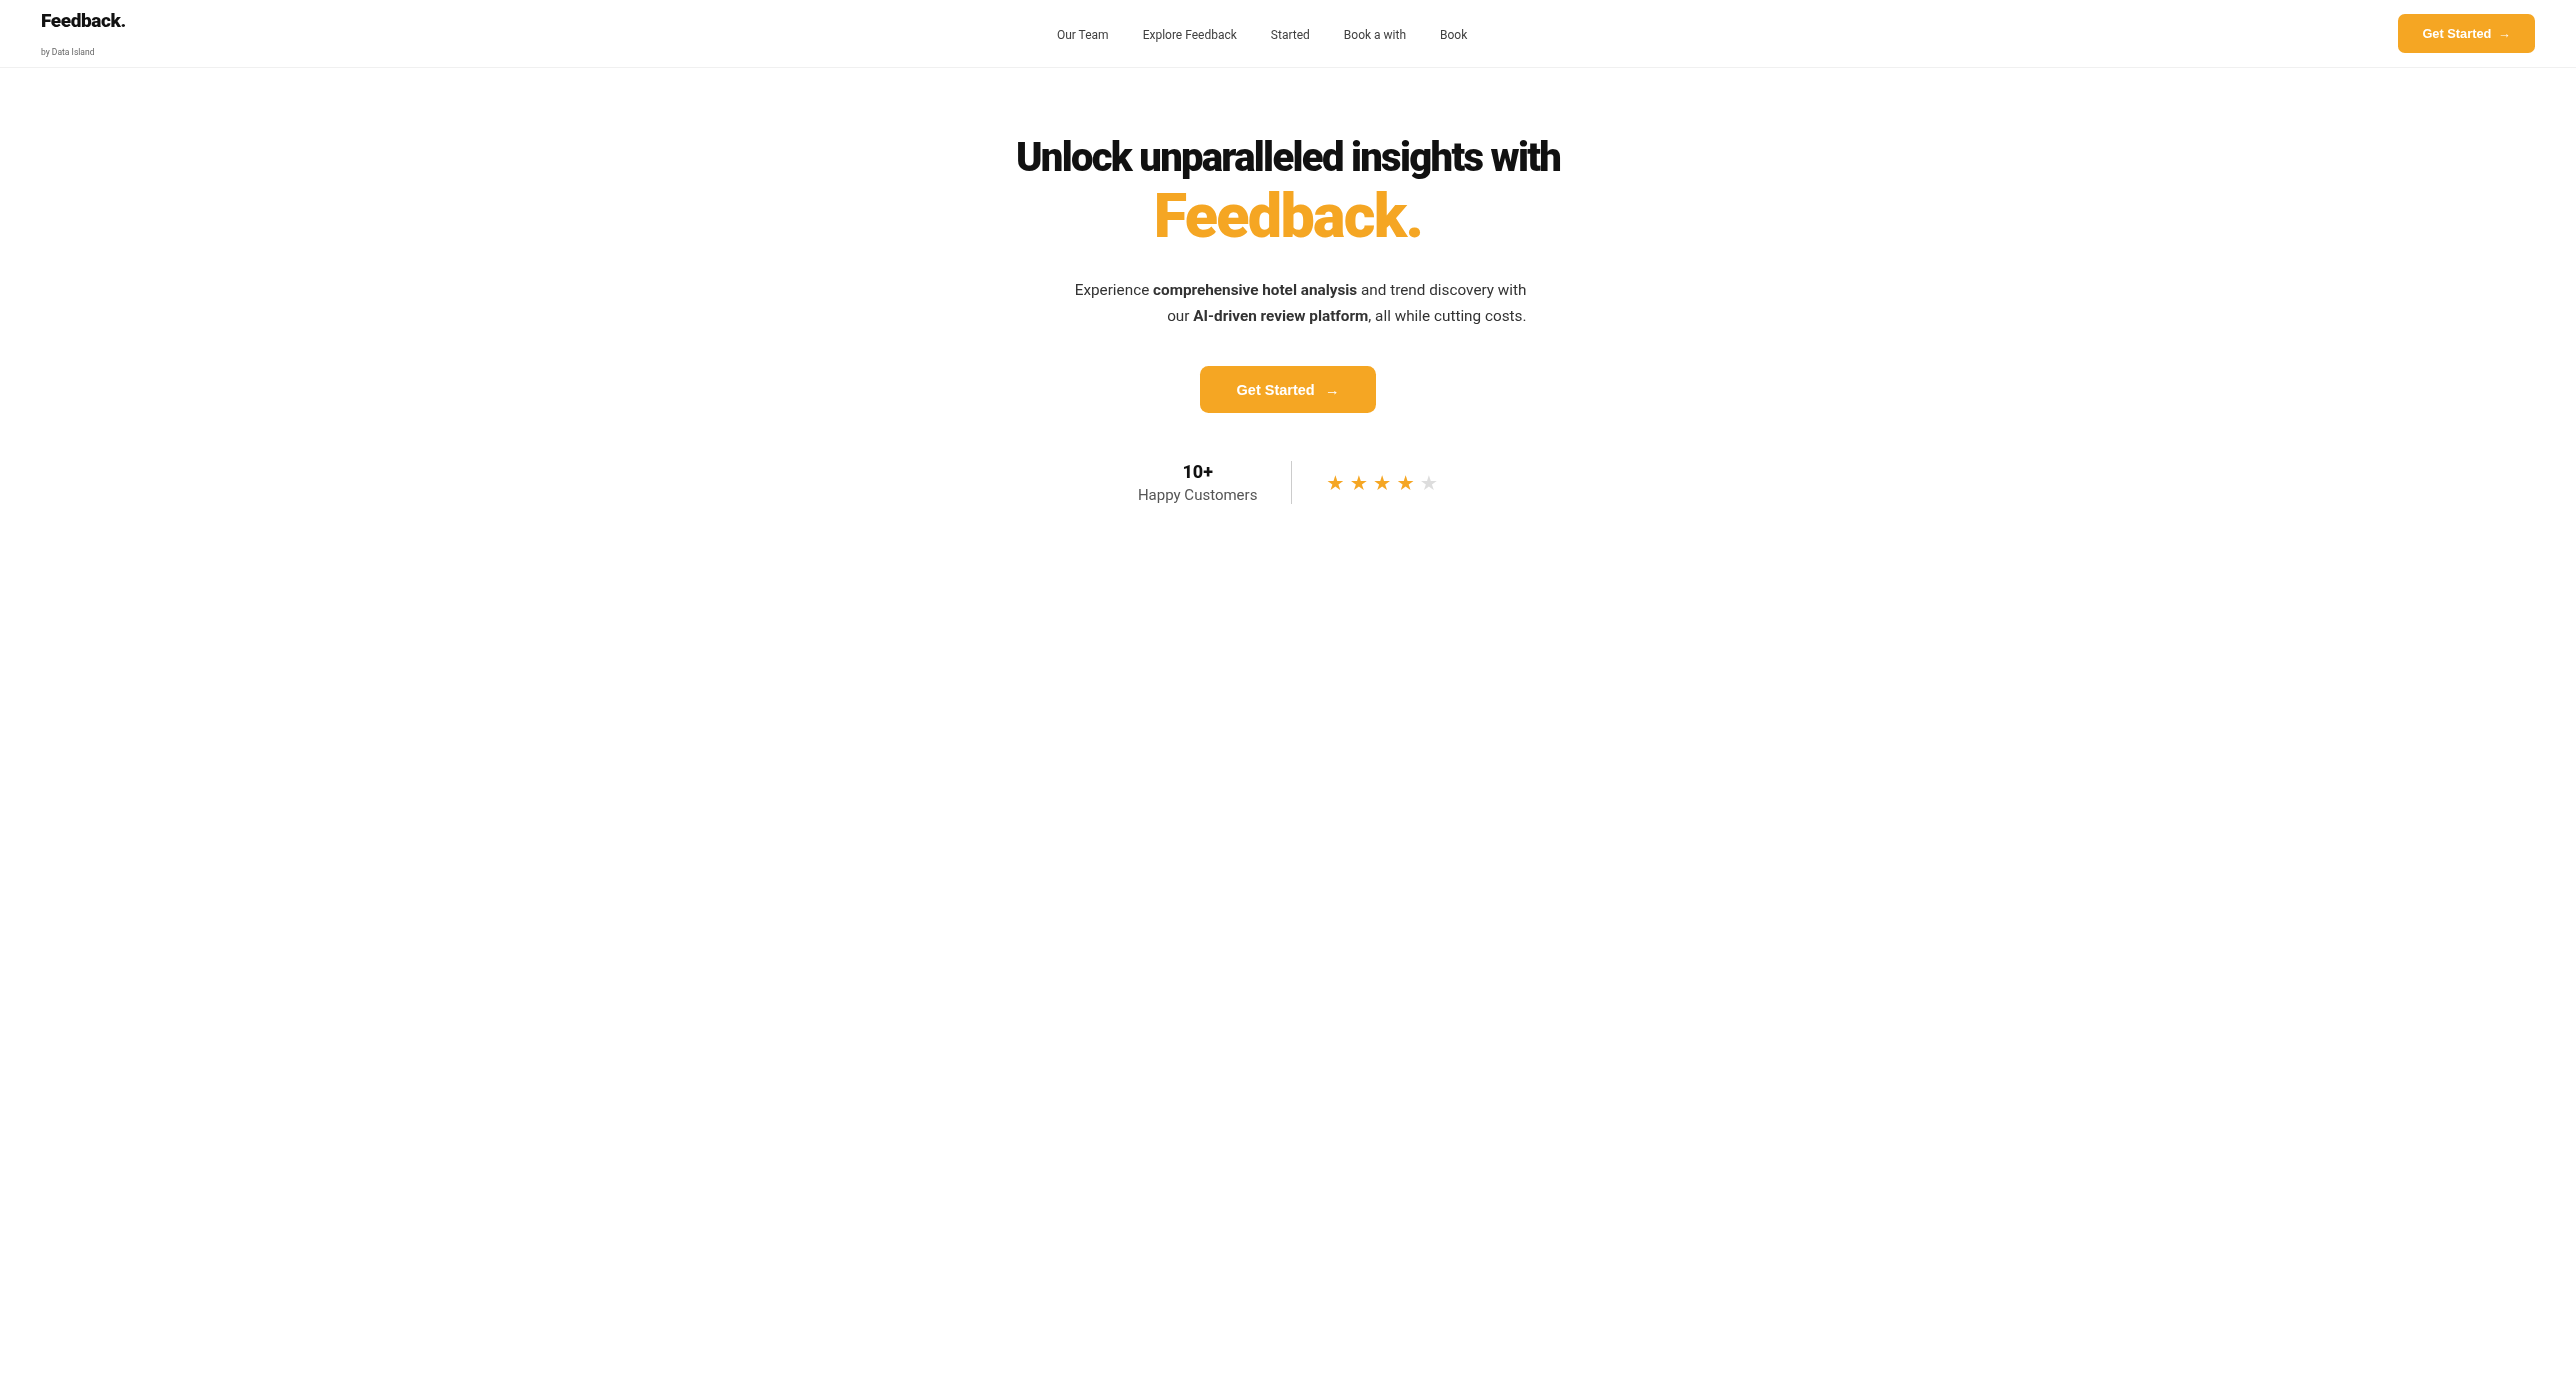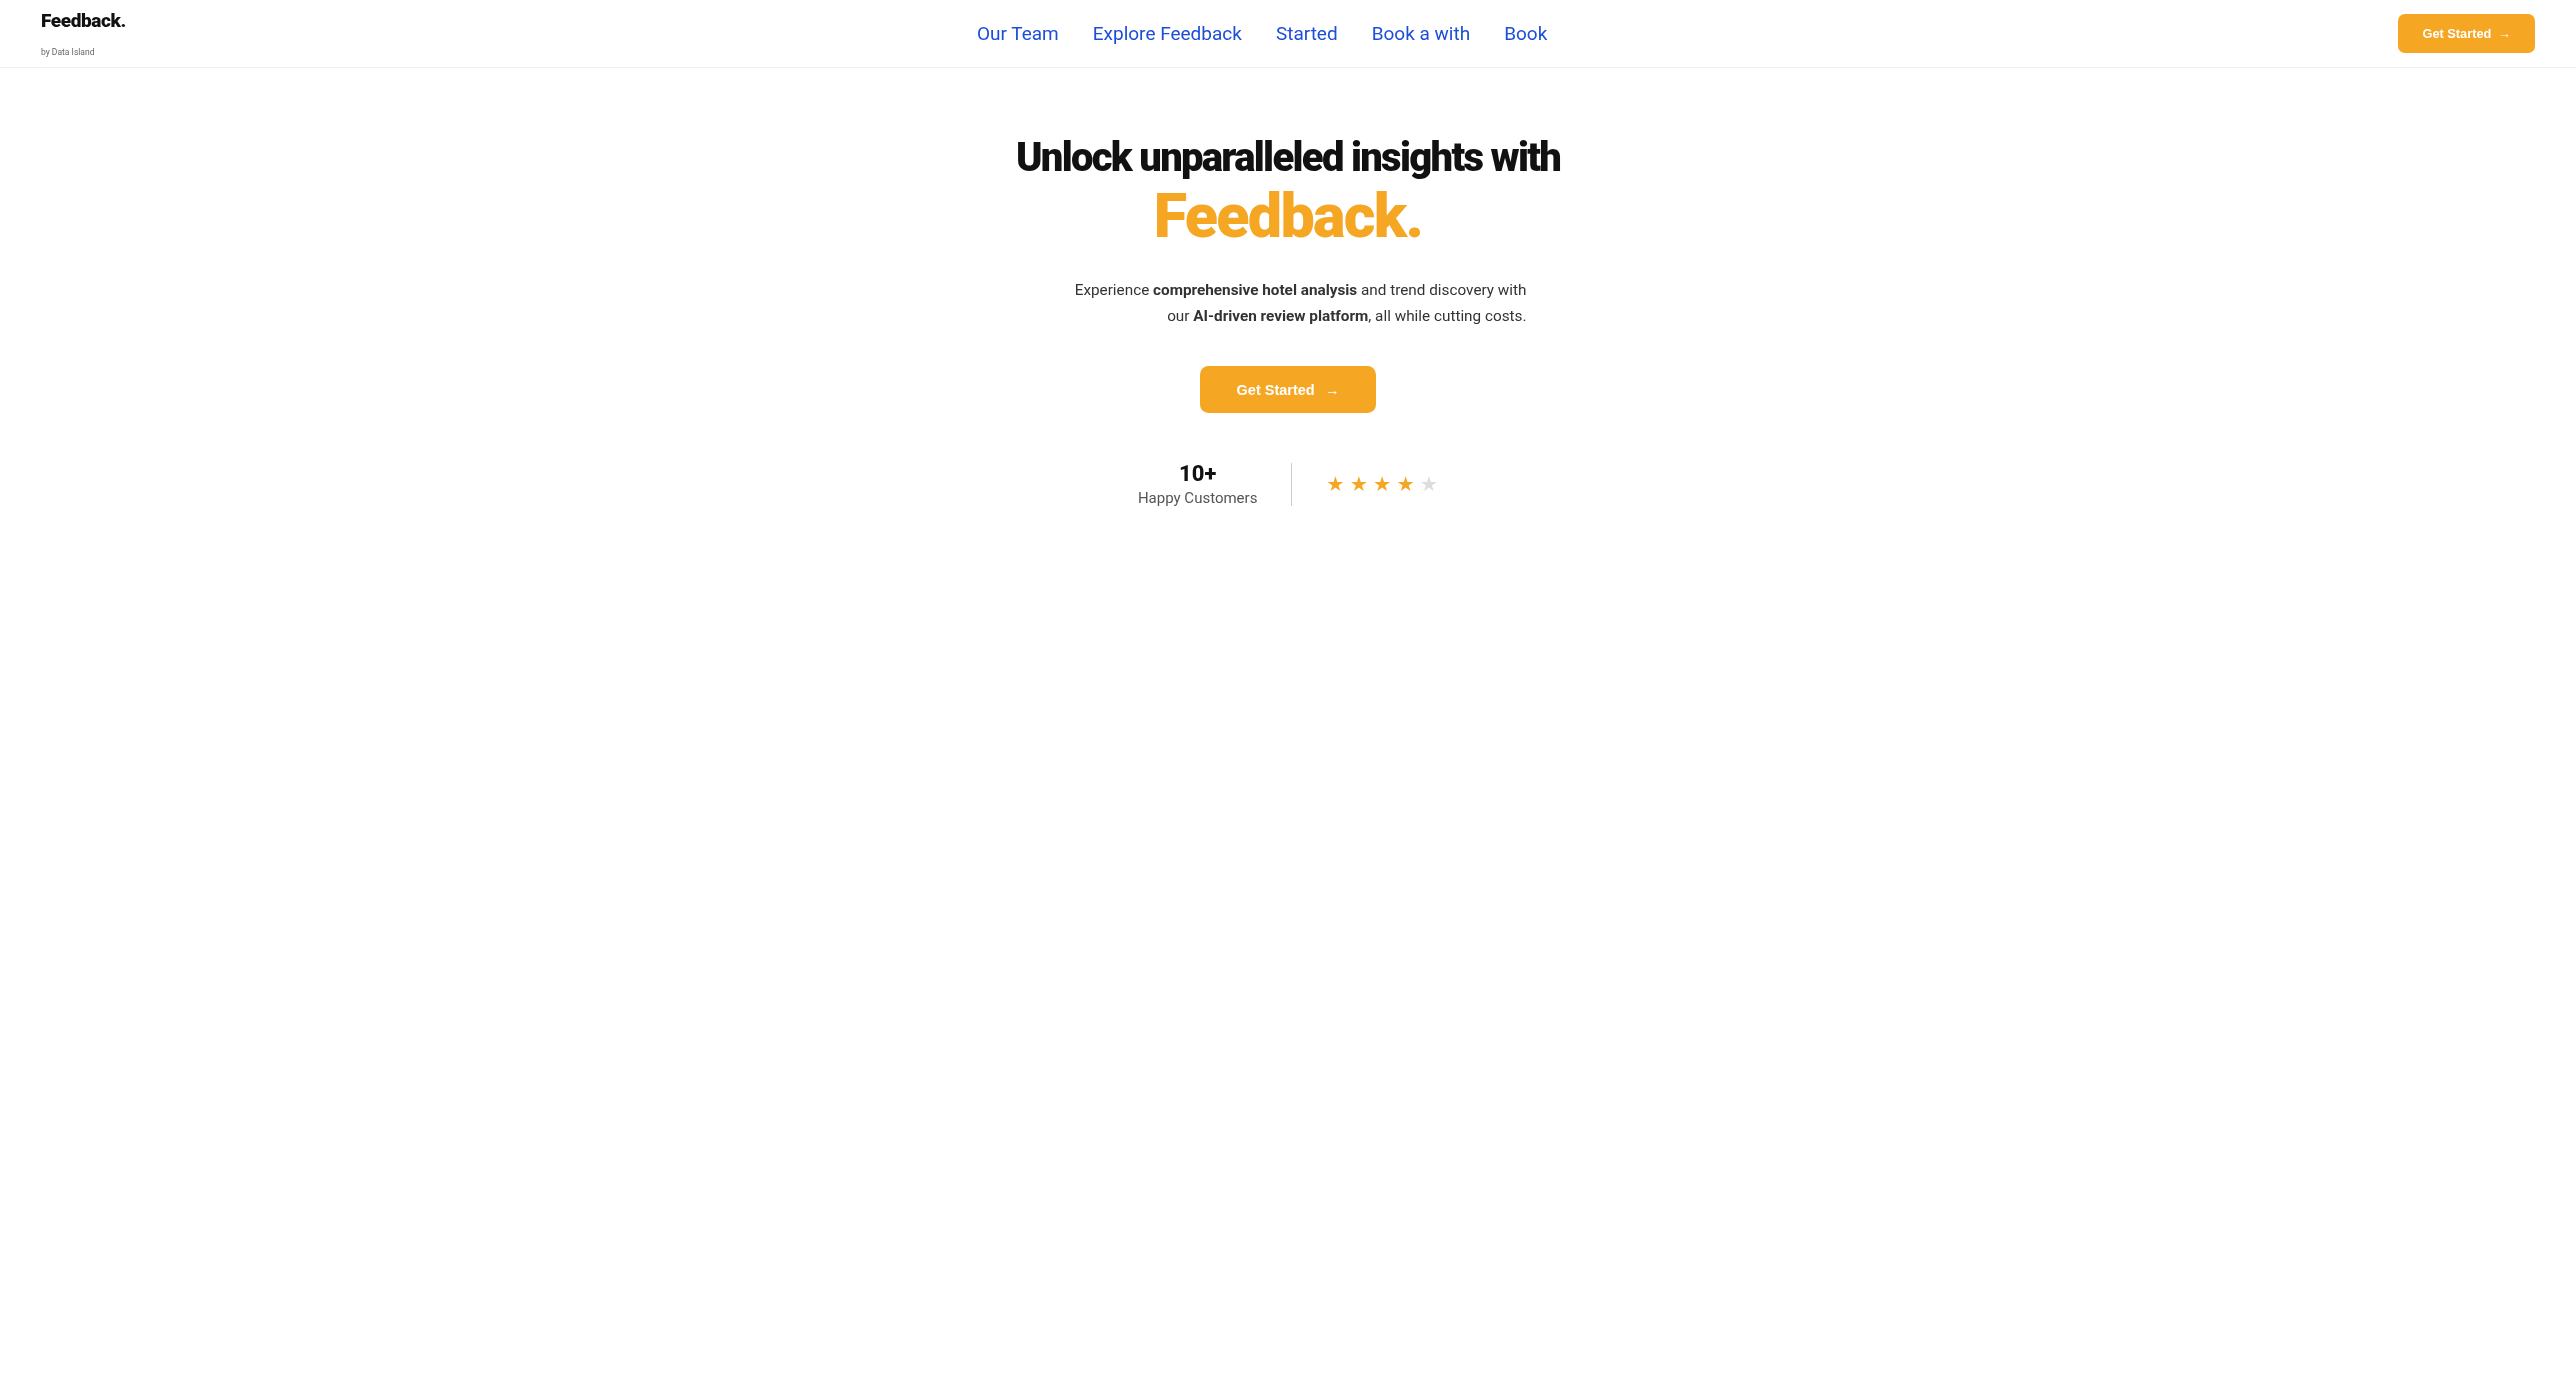--- a/index.html
+++ b/index.html
@@ -48,22 +48,22 @@
 
     .navbar-links {
       display: flex;
       align-items: center;
       gap: 34px;
       list-style: none;
     }
 
     .navbar-links a {
       text-decoration: none;
-      color: #1d4ed8;
-      font-size: 19px;
+      color: #404040;
+      font-size: 12px;
       font-weight: 400;
     }
 
     .navbar-cta {
       background-color: #F5A623;
       color: #ffffff;
       border: none;
       border-radius: 6.8px;
       padding: 12px 24px;
       font-size: 12.8px;
@@ -140,21 +140,21 @@
     }
 
     .stat-block {
       display: flex;
       flex-direction: column;
       align-items: center;
       padding: 0 34px;
     }
 
     .stat-number {
-      font-size: 22px;
+      font-size: 18px;
       font-weight: 800;
       color: #111111;
     }
 
     .stat-label {
       font-size: 15px;
       color: #555555;
       margin-top: 3.4px;
       font-weight: 400;
     }

